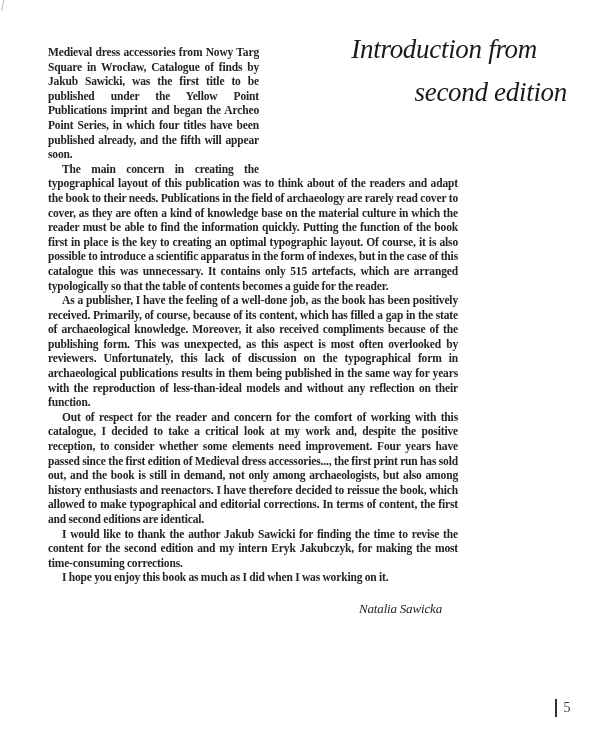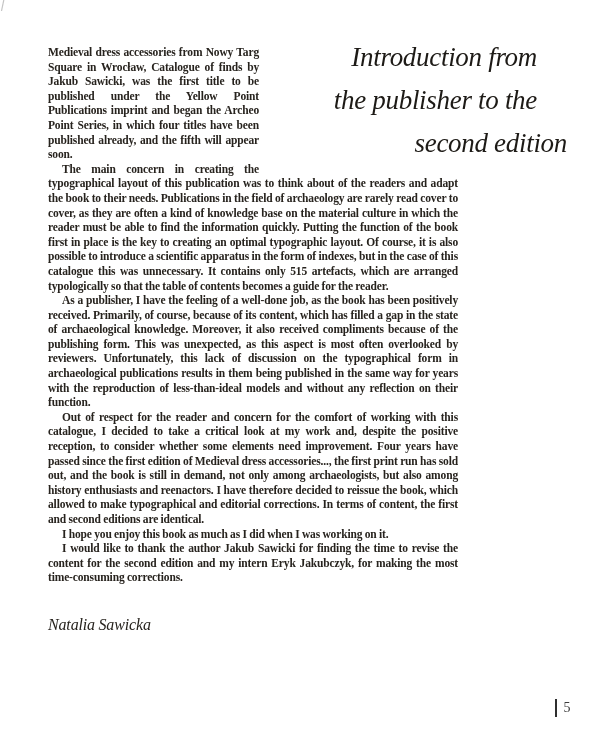--- a/index.html
+++ b/index.html
@@ -16,21 +16,21 @@
     background:var(--paper);
     font-family:"Liberation Serif","DejaVu Serif",serif;
     color:var(--ink);
     overflow:hidden;
   }
   .corner-mark{
     position:absolute;left:0;top:-2px;
     opacity:.5;
   }
   .title{
-    position:absolute;top:36px;right:44px;width:310px;
+    position:absolute;top:28px;right:44px;width:310px;
     text-align:right;
     font-style:italic;
     font-size:27px;
     line-height:43px;
     letter-spacing:-0.3px;
     color:var(--title-ink);
   }
   .title div{white-space:nowrap;}
   .title .tl-offset{padding-right:30px;}
   .body-text{
@@ -41,56 +41,56 @@
     word-spacing:-0.3px;
     text-align:justify;
     hyphens:auto;
     -webkit-hyphens:auto;
     color:var(--ink);
   }
   .title-spacer{float:right;width:199px;height:131px;}
   .body-text p{margin:0;text-indent:14px;font-weight:bold;}
   .body-text p.no-indent{text-indent:0;}
   .signature{
-    margin-top:32px;
+    margin-top:16px;
     padding-right:16px;
+    text-align:right;
     line-height:15px;
-    font-size:16px;
+    font-size:13px;
   }
   .signature .sig-name{font-style:italic;}
   .page-number{
     position:absolute;left:555px;top:699px;
     display:flex;align-items:center;
     font-size:14px;color:var(--pagenum-ink);
   }
   .page-number .divider{width:1.5px;height:18px;background:#2f2f2f;margin-right:7px;}
 </style>
 </head>
 <body>
 
 <div class="page">
 
   <svg class="corner-mark" width="10" height="14" viewBox="0 0 10 14">
     <path d="M1.5 13 L4 1" stroke="#8a8a8a" stroke-width="1.2" fill="none"></path>
   </svg>
 
   <div class="title">
     <div class="tl-offset">Introduction from</div>
-    <div class="tl-offset">the publisher to the</div>
     <div>second edition</div>
   </div>
 
   <div class="body-text">
     <div class="title-spacer"></div>
     <p class="no-indent">Medieval dress accessories from Nowy Targ Square in Wrocław, Catalogue of finds by Jakub Sawicki, was the first title to be published under the Yellow Point Publications imprint and began the Archeo Point Series, in which four titles have been published already, and the fifth will appear soon.</p>
     <p>The main concern in creating the typographical layout of this publication was to think about of the readers and adapt the book to their needs. Publications in the field of archaeology are rarely read cover to cover, as they are often a kind of knowledge base on the material culture in which the reader must be able to find the information quickly. Putting the function of the book first in place is the key to creating an optimal typographic layout. Of course, it is also possible to introduce a scientific apparatus in the form of indexes, but in the case of this catalogue this was unnecessary. It contains only 515 artefacts, which are arranged typologically so that the table of contents becomes a guide for the reader.</p>
     <p>As a publisher, I have the feeling of a well-done job, as the book has been positively received. Primarily, of course, because of its content, which has filled a gap in the state of archaeological knowledge. Moreover, it also received compliments because of the publishing form. This was unexpected, as this aspect is most often overlooked by reviewers. Unfortunately, this lack of discussion on the typographical form in archaeological publications results in them being published in the same way for years with the reproduction of less-than-ideal models and without any reflection on their function.</p>
     <p>Out of respect for the reader and concern for the comfort of working with this catalogue, I decided to take a critical look at my work and, despite the positive reception, to consider whether some elements need improvement. Four years have passed since the first edition of Medieval dress accessories..., the first print run has sold out, and the book is still in demand, not only among archaeologists, but also among history enthusiasts and reenactors. I have therefore decided to reissue the book, which allowed to make typographical and editorial corrections. In terms of content, the first and second editions are identical.</p>
+    <p>I would like to thank the author Jakub Sawicki for finding the time to revise the content for the second edition and my intern Eryk Jakubczyk, for making the most time-consuming corrections.</p>
     <p>I hope you enjoy this book as much as I did when I was working on it.</p>
-    <p>I would like to thank the author Jakub Sawicki for finding the time to revise the content for the second edition and my intern Eryk Jakubczyk, for making the most time-consuming corrections.</p>
 
     <div class="signature">
       <div class="sig-name">Natalia Sawicka</div>
     </div>
   </div>
 
   <div class="page-number">
     <span class="divider"></span>
     <span>5</span>
   </div>

